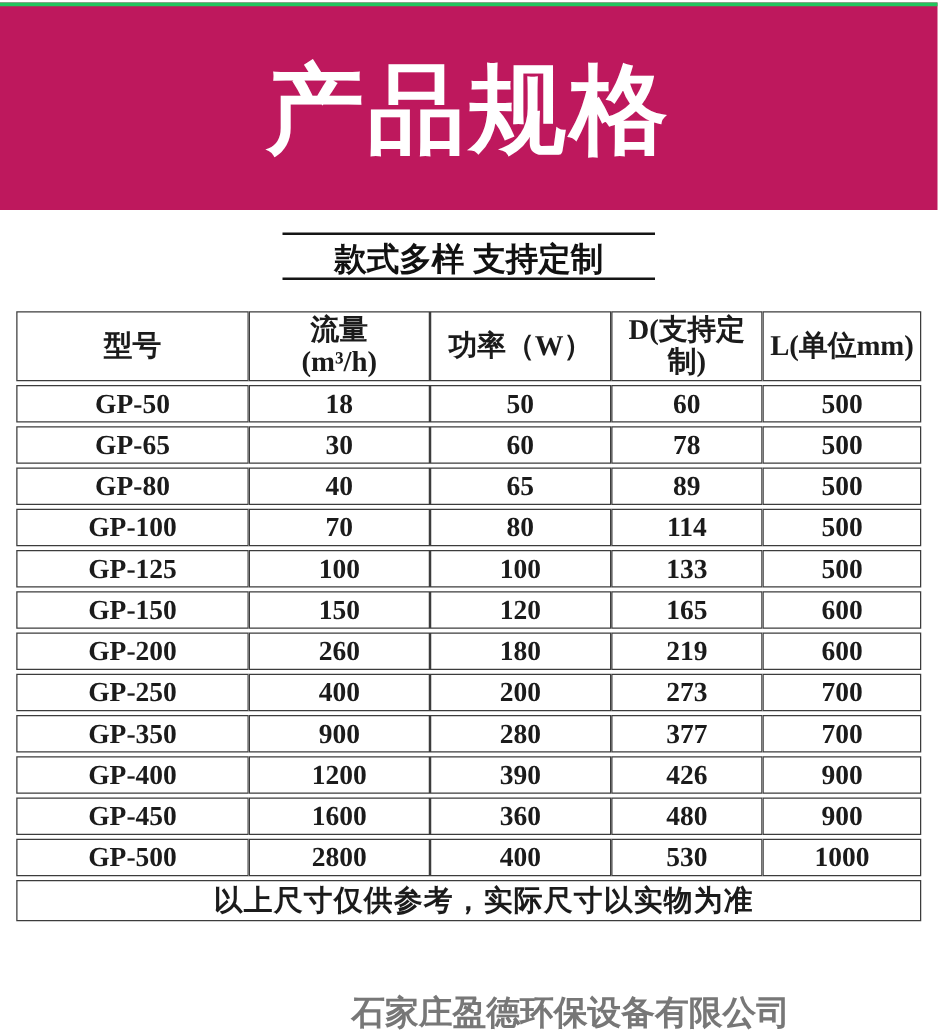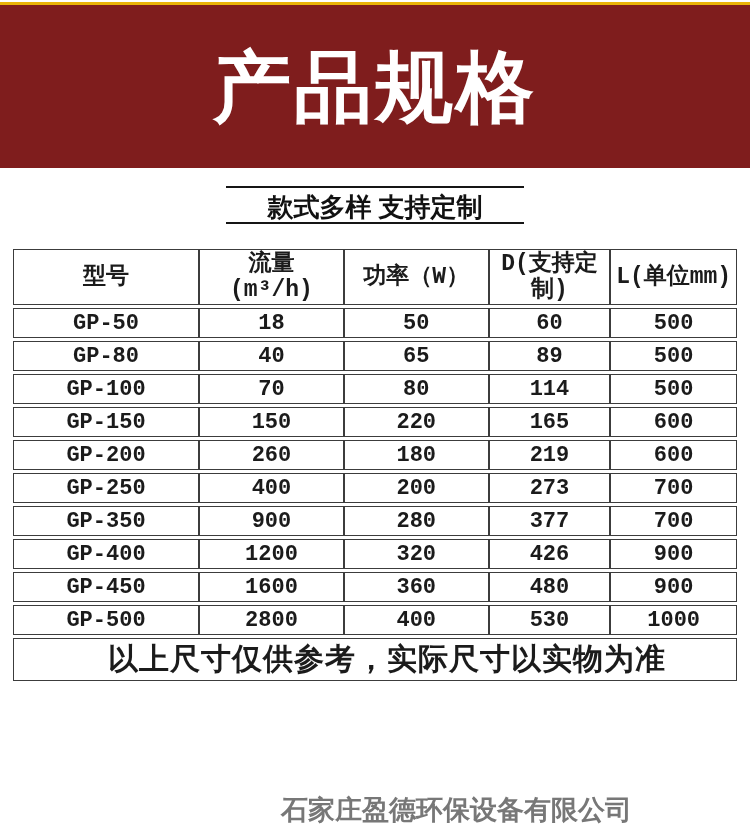--- a/index.html
+++ b/index.html
@@ -7,22 +7,22 @@
   body {
     position:relative;
     background:#ffffff;
     overflow:hidden;
     font-family:"Liberation Sans", sans-serif;
   }
 
   
   .banner {
     position:absolute; left:0; top:2px; width:750px; height:166px;
-    background:#7f1d1d;
-    border-top:3px solid #eab308;
+    background:#be185d;
+    border-top:3px solid #22c55e;
     display:flex; align-items:center; justify-content:center;
   }
   .banner-title {
     color:#ffffff; font-weight:bold; font-size:78px;
     letter-spacing:3px; line-height:1;
     font-family:"Liberation Sans", sans-serif;
   }
 
   
   .subtitle {
@@ -33,37 +33,37 @@
   }
   .subtitle-text {
     font-size:26px; font-weight:bold; color:#111111; line-height:1.05;
     white-space:nowrap;
   }
 
   
   table.spec {
     position:absolute; left:13px; top:246px; width:724px;
     border-collapse:separate; border-spacing:0 3px;
-    font-family:Liberation Mono, monospace;
+    font-family:Liberation Serif, serif;
     table-layout:fixed;
   }
   table.spec th, table.spec td {
     border:1px solid #3c3c3c;
     text-align:center; vertical-align:middle;
     color:#1b1b1b; background:#ffffff;
   }
   table.spec th {
     height:56px; font-size:23px; font-weight:bold; line-height:1.15;
     white-space:pre-line;
   }
   table.spec td {
     height:30px; font-size:22px; font-weight:bold;
   }
   table.spec td.footnote-cell {
-    height:31px; font-size:30px; font-weight:bold; letter-spacing:1px;padding-left:24px;
+    height:31px; font-size:23px; font-weight:bold; letter-spacing:1px;padding-left:24px;
   }
 
   
   .watermark {
     position:absolute; left:281px; top:792px;
     font-size:27px; font-weight:bold; white-space:nowrap;
     color:rgba(100,100,100,0.88);
     letter-spacing:0px; z-index:5;
     font-family:"Liberation Sans", sans-serif;
   }
@@ -100,42 +100,56 @@
   <tbody id="spec-body">
 
   <tr>
     <td>GP-50</td>
     <td>18</td>
     <td>50</td>
     <td>60</td>
     <td>500</td>
   </tr>
 
+  <tr>
+    <td>GP-65</td>
+    <td>30</td>
+    <td>60</td>
+    <td>78</td>
+    <td>500</td>
+  </tr>
 
   <tr>
     <td>GP-80</td>
     <td>40</td>
     <td>65</td>
     <td>89</td>
     <td>500</td>
   </tr>
 
   <tr>
     <td>GP-100</td>
     <td>70</td>
     <td>80</td>
     <td>114</td>
     <td>500</td>
   </tr>
 
+  <tr>
+    <td>GP-125</td>
+    <td>100</td>
+    <td>100</td>
+    <td>133</td>
+    <td>500</td>
+  </tr>
 
   <tr>
     <td>GP-150</td>
     <td>150</td>
-    <td>220</td>
+    <td>120</td>
     <td>165</td>
     <td>600</td>
   </tr>
 
   <tr>
     <td>GP-200</td>
     <td>260</td>
     <td>180</td>
     <td>219</td>
     <td>600</td>
@@ -154,21 +168,21 @@
     <td>GP-350</td>
     <td>900</td>
     <td>280</td>
     <td>377</td>
     <td>700</td>
   </tr>
 
   <tr>
     <td>GP-400</td>
     <td>1200</td>
-    <td>320</td>
+    <td>390</td>
     <td>426</td>
     <td>900</td>
   </tr>
 
   <tr>
     <td>GP-450</td>
     <td>1600</td>
     <td>360</td>
     <td>480</td>
     <td>900</td>

